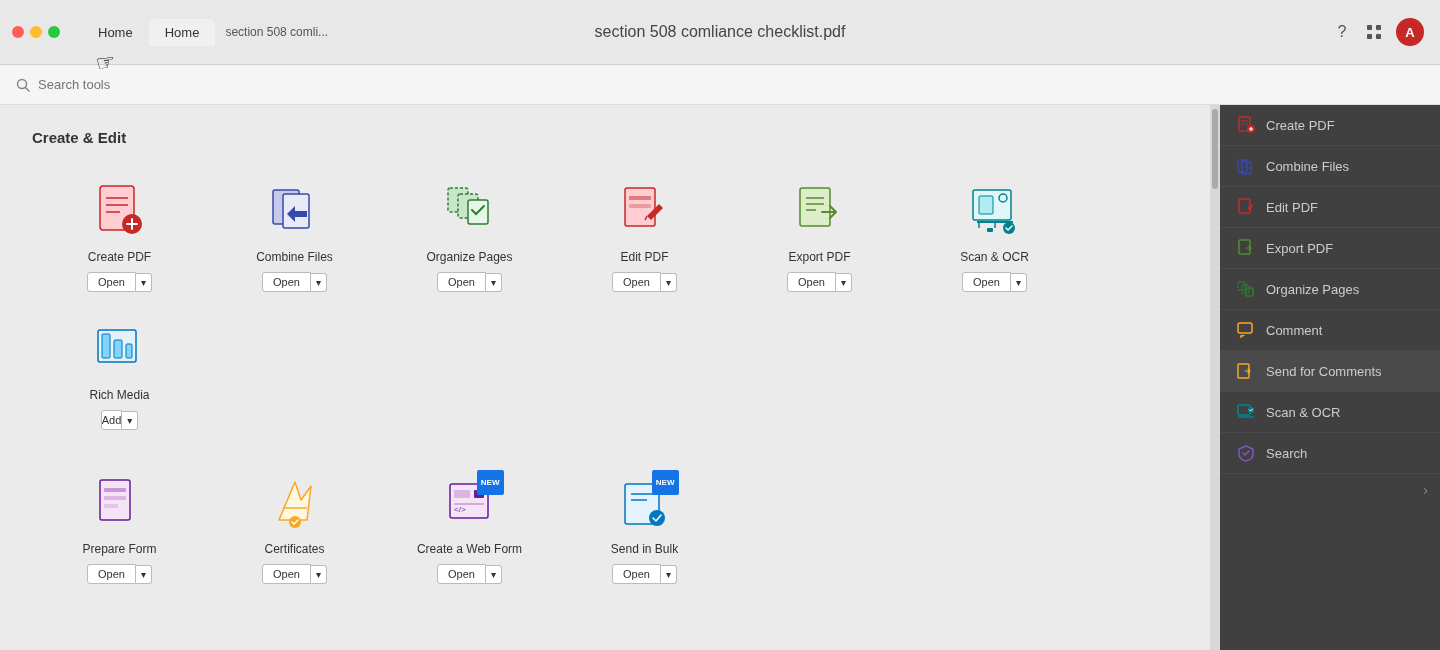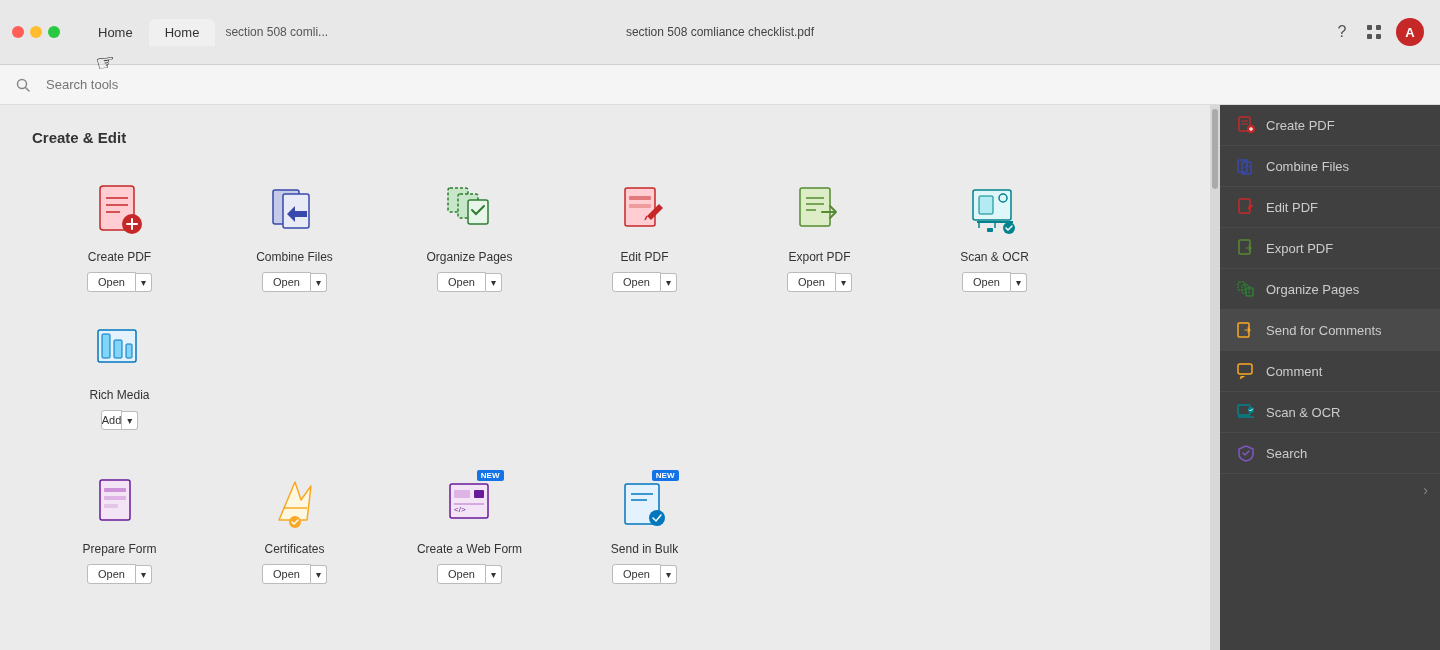--- a/index.html
+++ b/index.html
@@ -11,21 +11,21 @@
       align-items: center;
       height: 65px;
       background: #e8e8e8;
       border-bottom: 1px solid #d0d0d0;
       position: relative;
     }
     .topbar-title {
       position: absolute;
       left: 50%;
       transform: translateX(-50%);
-      font-size: 12px;
+      font-size: 16px;
       color: #444;
     }
     .traffic-lights {
       display: flex;
       gap: 6px;
       padding: 0 12px;
       align-items: center;
     }
     .traffic-light {
       width: 12px; height: 12px; border-radius: 50%;
@@ -78,21 +78,21 @@
     }
 
     
     .searchbar {
       display: flex;
       align-items: center;
       height: 40px;
       background: #f5f5f5;
       border-bottom: 1px solid #ddd;
       padding: 0 16px;
-      gap: 16px;
+      gap: 8px;
     }
     .search-input {
       border: none;
       background: transparent;
       outline: none;
       font-size: 13px;
       color: #555;
       width: 300px;
     }
 
@@ -223,21 +223,21 @@
 
     
     .new-badge {
       position: absolute;
       top: -4px;
       right: -4px;
       background: #1473e6;
       color: white;
       font-size: 8px;
       font-weight: bold;
-      padding: 1px 4px;
+      padding: 8px 4px;
       border-radius: 2px;
     }
 
     
     svg { display: block; }
 
     
     .cursor-overlay {
       position: fixed;
       top: 50px;
@@ -553,38 +553,38 @@
       <div class="panel-icon">
         <svg width="18" height="18" viewBox="0 0 18 18">
           <rect x="1" y="2" width="7" height="8" rx="1" fill="none" stroke="#2e7d32" stroke-width="1.5" stroke-dasharray="2,1"></rect>
           <rect x="5" y="5" width="7" height="8" rx="1" fill="none" stroke="#2e7d32" stroke-width="1.5" stroke-dasharray="2,1"></rect>
           <rect x="9" y="8" width="7" height="8" rx="1" fill="none" stroke="#2e7d32" stroke-width="1.5"></rect>
         </svg>
       </div>
       <span>Organize Pages</span>
     </div>
 
+    <div class="right-panel-item">
+      <div class="panel-icon">
+        <svg width="18" height="18" viewBox="0 0 18 18">
+          <rect x="1" y="2" width="14" height="10" rx="2" fill="none" stroke="#f9a825" stroke-width="1.5"></rect>
+          <path d="M4 14 L3 17 L8 14" fill="#f9a825" stroke="#f9a825" stroke-width="0.5"></path>
+        </svg>
+      </div>
+      <span>Comment</span>
+    </div>
+
     <div class="right-panel-item" style="background: #4a4a4a;">
       <div class="panel-icon">
         <svg width="18" height="18" viewBox="0 0 18 18">
           <rect x="1" y="2" width="11" height="14" rx="1" fill="none" stroke="#f9a825" stroke-width="1.5"></rect>
           <path d="M8 9 L13 9 M11 7 L13 9 L11 11" stroke="#f9a825" stroke-width="1.2" fill="none" stroke-linecap="round"></path>
         </svg>
       </div>
       <span>Send for Comments</span>
-    </div>
-
-    <div class="right-panel-item">
-      <div class="panel-icon">
-        <svg width="18" height="18" viewBox="0 0 18 18">
-          <rect x="1" y="2" width="14" height="10" rx="2" fill="none" stroke="#f9a825" stroke-width="1.5"></rect>
-          <path d="M4 14 L3 17 L8 14" fill="#f9a825" stroke="#f9a825" stroke-width="0.5"></path>
-        </svg>
-      </div>
-      <span>Comment</span>
     </div>
 
     <div class="right-panel-item">
       <div class="panel-icon">
         <svg width="18" height="18" viewBox="0 0 18 18">
           <rect x="1" y="2" width="12" height="10" rx="1" fill="none" stroke="#00838f" stroke-width="1.5"></rect>
           <line x1="1" y1="14" x2="17" y2="14" stroke="#00838f" stroke-width="1.5"></line>
           <circle cx="14" cy="7" r="3" fill="#00838f"></circle>
           <polyline points="12.5 7 13.5 8 15.5 6" stroke="white" stroke-width="1" fill="none" stroke-linecap="round"></polyline>
         </svg>

